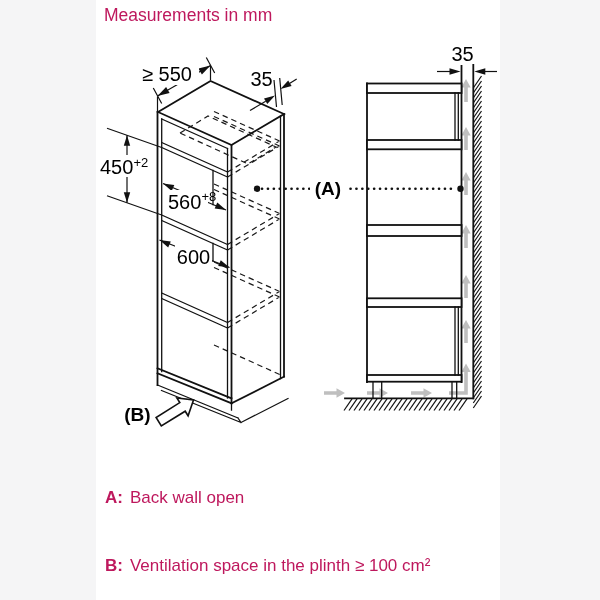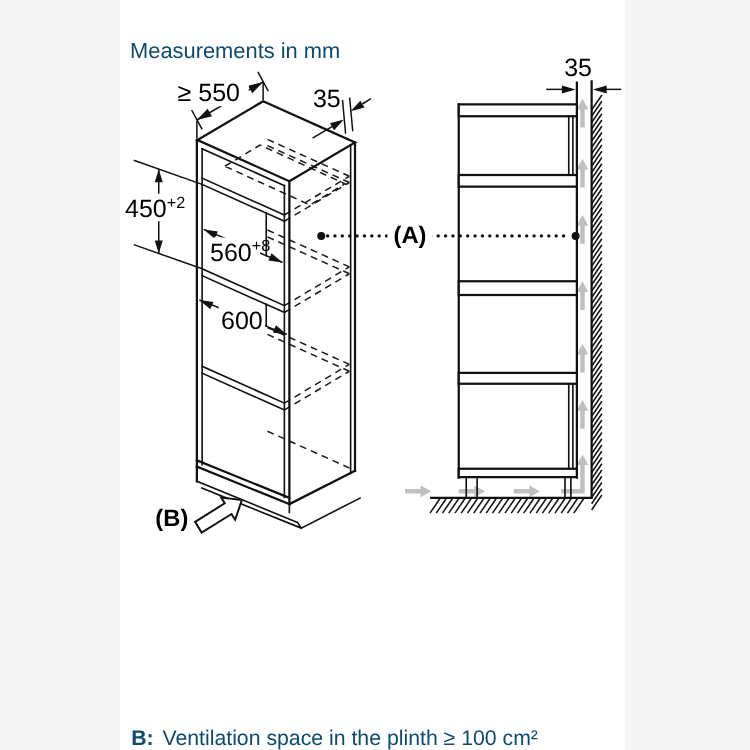--- a/index.html
+++ b/index.html
@@ -12,21 +12,21 @@
   .dash{stroke:#1a1a1a;stroke-width:1.2;fill:none;stroke-dasharray:5.5 4;}
   .dimline{stroke:#111;stroke-width:1.2;fill:none;}
   .dimhead{fill:#111;stroke:none;}
   .board{fill:#ffffff;stroke:#111;stroke-width:1.8;}
   .hatch line{stroke:#111;stroke-width:1.2;}
   .dimtext{font-size:20px;fill:#000;}
   .dimsup{font-size:13px;fill:#000;}
   .boldlab{font-size:19px;font-weight:bold;fill:#000;}
   .whitebg{fill:#ffffff;stroke:none;}
   .gray{fill:#bfbfbf;stroke:none;}
-  .htext{position:absolute;color:#0c4a6e;margin-top:25px;}
+  .htext{position:absolute;color:#be185d;}
   #page-title{left:104px;top:5px;font-size:17.5px;}
   .legend-row{left:105px;font-size:17px;}
   .legend-key{font-weight:bold;margin-right:7px;}
 </style>
 </head>
 <body>
 
 <div id="stage">
   <div id="canvas"></div>
 
@@ -256,16 +256,19 @@
         <circle cx="257" cy="188.7" r="3.2" fill="#111"></circle>
         <circle cx="460.5" cy="188.7" r="3.2" fill="#111"></circle>
         <rect class="whitebg" x="310" y="179" width="36" height="19"></rect>
         <text class="boldlab" x="328" y="194.5" text-anchor="middle">(A)</text>
       </g>
     </g>
   </svg>
 
   <div id="page-title" class="htext">Measurements in mm</div>
 
+  <div class="htext legend-row" style="top:488px;">
+    <span class="legend-key">A:</span><span>Back wall open</span>
+  </div>
   <div class="htext legend-row" style="top:556px;">
     <span class="legend-key">B:</span><span>Ventilation space in the plinth ≥ 100 cm²</span>
   </div>
 </div>
 
 </body></html>

